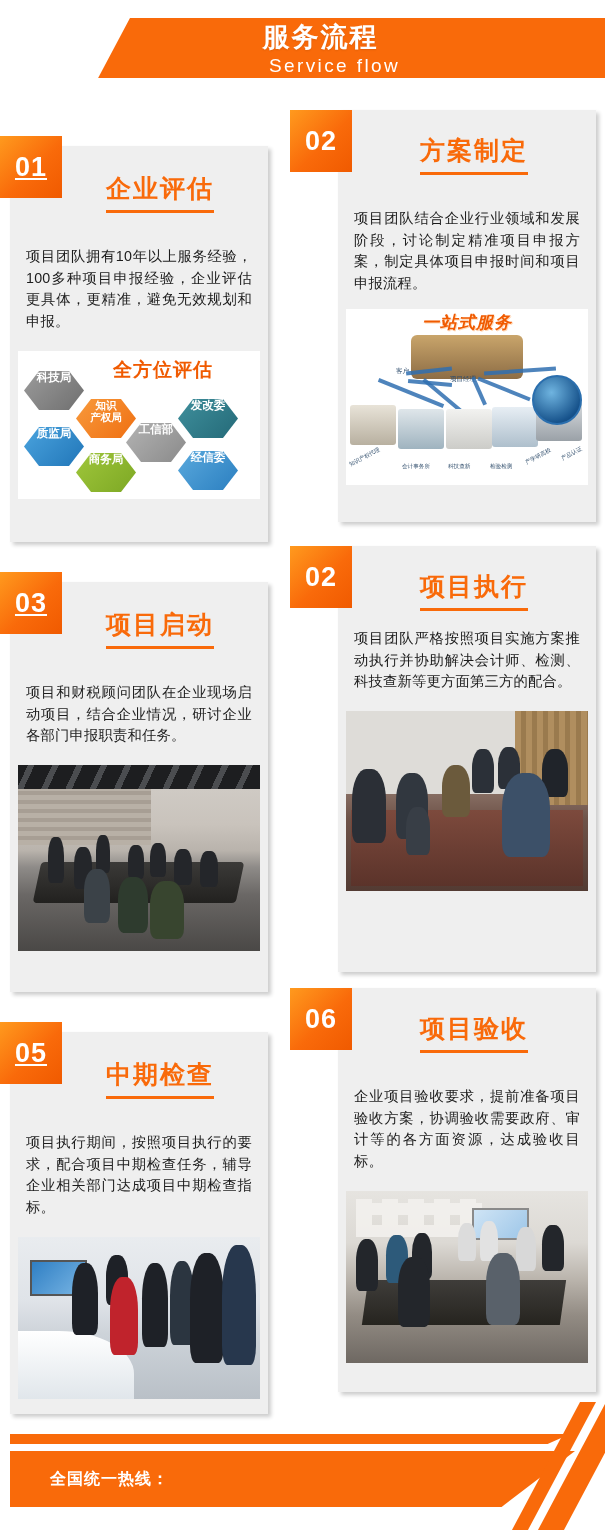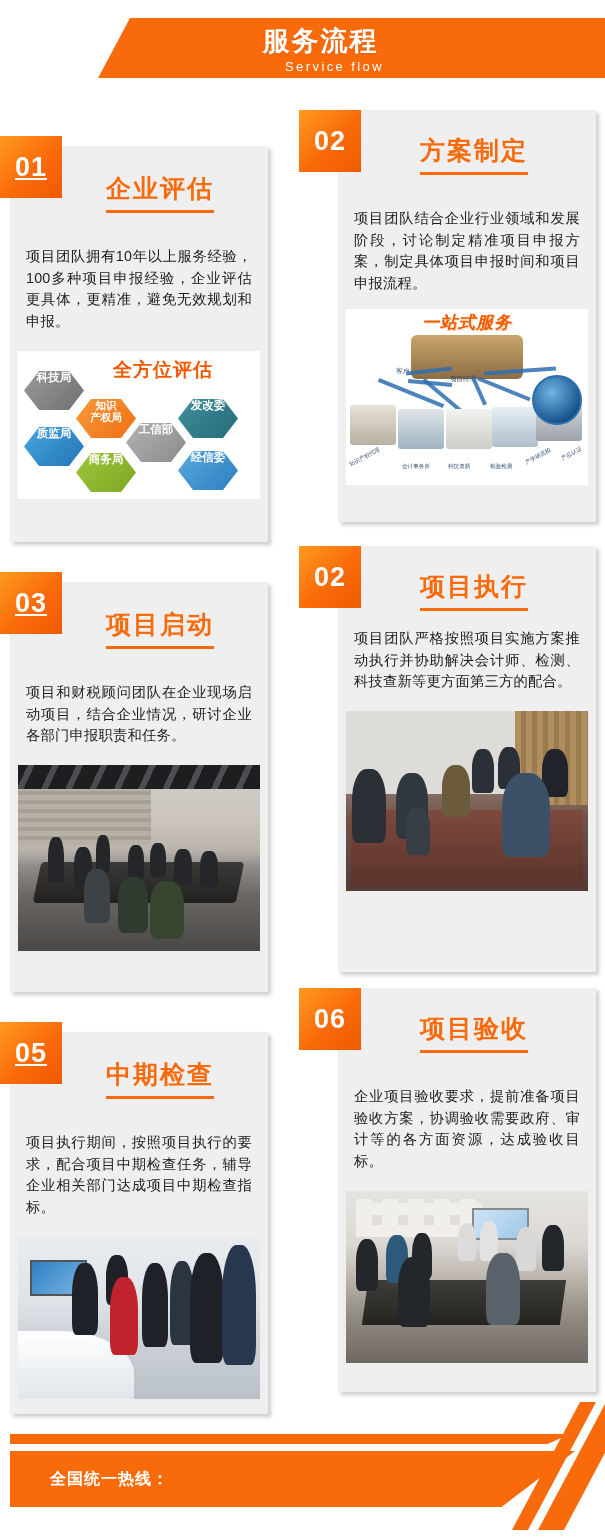--- a/index.html
+++ b/index.html
@@ -28,21 +28,21 @@
   .hdr-text{
     position:absolute;left:0;top:22px;width:601px;height:52px;
     display:flex;align-items:center;justify-content:center;
     padding-left:40px;box-sizing:border-box;flex-direction:column;
   }
   .hdr-cn{
     color:#ffffff;font-size:27px;font-weight:bold;letter-spacing:2px;
     text-shadow:0 1px 2px rgba(0,0,0,.10);
   }
   .hdr-en{
-    color:#ffffff;font-size:13px;letter-spacing:2.4px;margin-left:28px;
+    color:#ffffff;font-size:19px;letter-spacing:2.4px;margin-left:28px;
     font-weight:400;
     text-align:right;
   }
 
   .card{
     position:absolute;
     background:#efefef;
     box-shadow:3px 3px 4px rgba(0,0,0,.20);
   }
   .card-L{left:10px;width:258px;}
@@ -50,21 +50,21 @@
 
   .badge{
     position:absolute;width:62px;height:62px;
     background:linear-gradient(135deg,#FF9A1E 0%,#F96A0A 55%,#F05A00 100%);
     color:#fff;font-size:27px;font-weight:bold;
     display:flex;align-items:center;justify-content:center;
     letter-spacing:1px;
     z-index:6;
   }
   .badge-L{left:-10px;text-decoration:underline;}
-  .badge-R{left:-48px;margin-left:9px;}
+  .badge-R{left:-48px;}
 
   .ctitle-wrap{padding:0 14px;text-align:center;}
   .ctitle{
     display:inline-block;
     color:#F96A0A;font-size:25px;font-weight:bold;letter-spacing:2px;
     padding-bottom:5px;border-bottom:3px solid #F96A0A;
     white-space:nowrap;
   }
   .cbody{
     padding:14px 16px 12px 16px;

